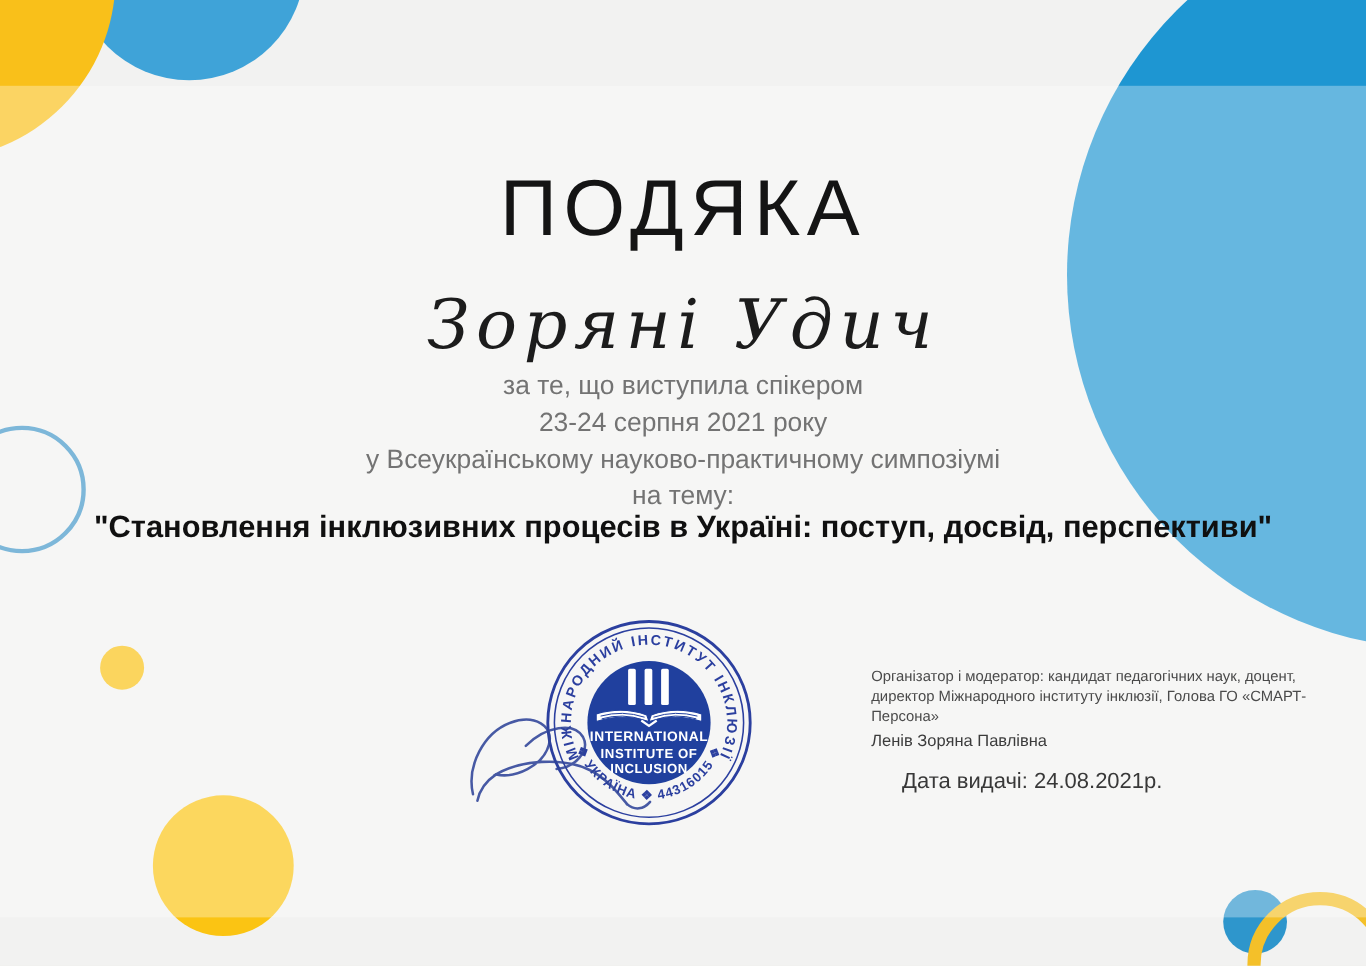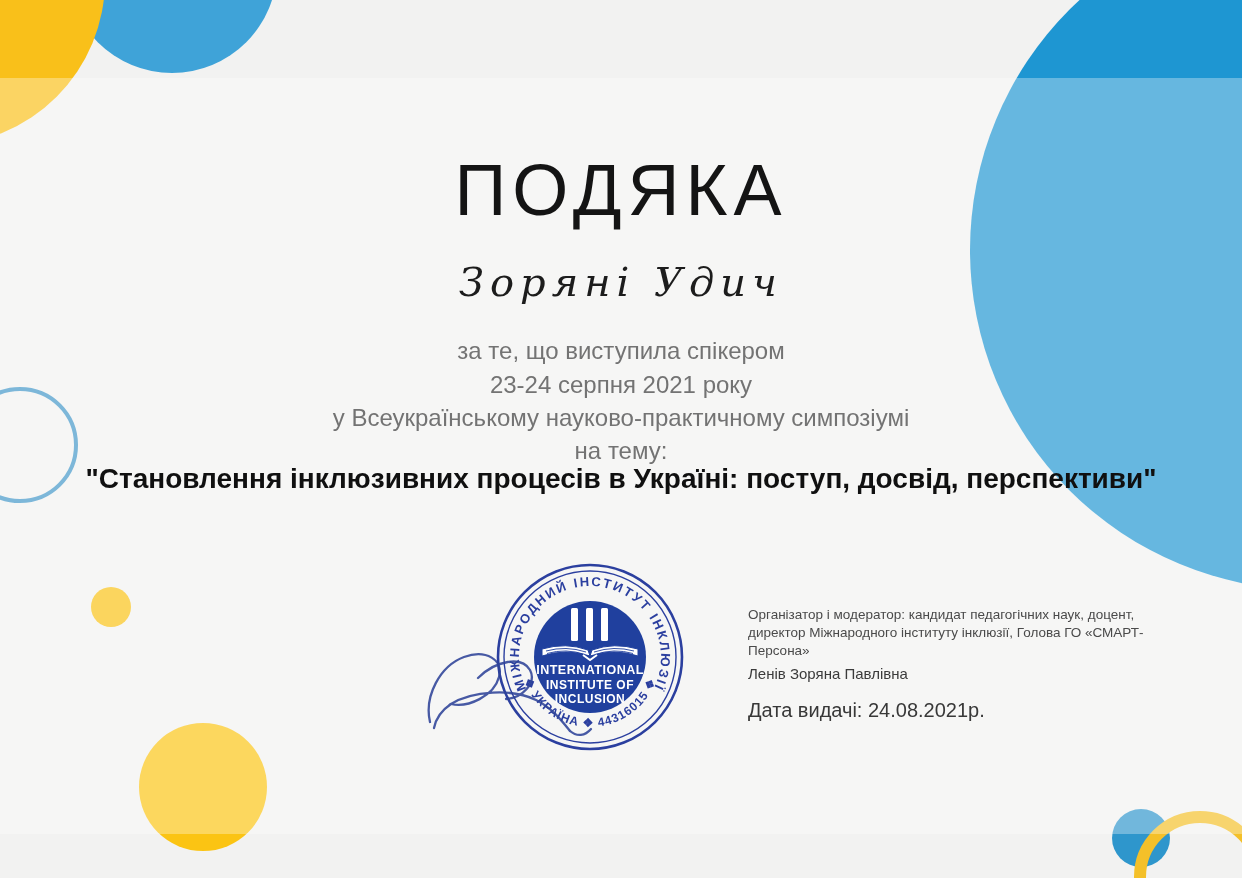--- a/index.html
+++ b/index.html
@@ -24,36 +24,36 @@
     background:rgba(255,255,255,0.32); z-index:1;
   }
   .content{position:absolute; left:0; top:0; width:100%; height:100%; z-index:2;}
   .title{
     position:absolute; top:154px; left:0; width:100%; text-align:center;
     font-size:72px; font-weight:400; letter-spacing:6px; color:#141414; line-height:1;
   }
   .recipient{
     position:absolute; top:258px; left:0; width:100%; text-align:center;
     font-family:"DejaVu Serif", serif; font-style:italic;
-    font-size:40px; letter-spacing:6px; color:#1c1c1c; line-height:1.2;
+    font-size:62px; letter-spacing:6px; color:#1c1c1c; line-height:1.2;
   }
   .mid{position:absolute; left:0; width:100%; text-align:center; font-size:24px; color:#737373; line-height:1.2;}
   .l1{top:337px;}
   .ldate{top:371px; text-align:center;}
   .l2{top:404px;}
   .l3{top:437px;}
   .theme{
     position:absolute; top:461px; left:0; width:100%; text-align:center;
     font-size:28px; font-weight:700; color:#101010; white-space:nowrap; line-height:1.25;
   }
   .stamp-svg{position:absolute; left:420px; top:560px; width:300px; height:200px;}
-  .signatory{position:absolute; left:748px; top:606px; width:430px; color:#4a4a4a;}
+  .signatory{position:absolute; left:792px; top:606px; width:430px; color:#4a4a4a;}
   .role{font-size:13.5px; line-height:1.35; color:#4a4a4a;}
   .sig-name{font-size:15px; color:#3b3b3b; margin-top:4px;}
-  .issue-date{font-size:20px; color:#383838; margin-top:17px;}
+  .issue-date{font-size:20px; color:#383838; margin-top:17px;margin-left:28px;}
   .stamp-rim-text{fill:#2b3f9f; font-family:"Liberation Sans",sans-serif; font-weight:700; font-size:13px; letter-spacing:2px;}
   .stamp-rim-bottom{fill:#2b3f9f; font-family:"Liberation Sans",sans-serif; font-weight:700; font-size:12px; letter-spacing:1px;}
   .stamp-inner-text{fill:#ffffff; font-family:"Liberation Sans",sans-serif; font-weight:700; text-anchor:middle;}
 </style>
 </head>
 <body>
 
 <div class="canvas">
 
   <div class="decor c-blue-tl"></div>

